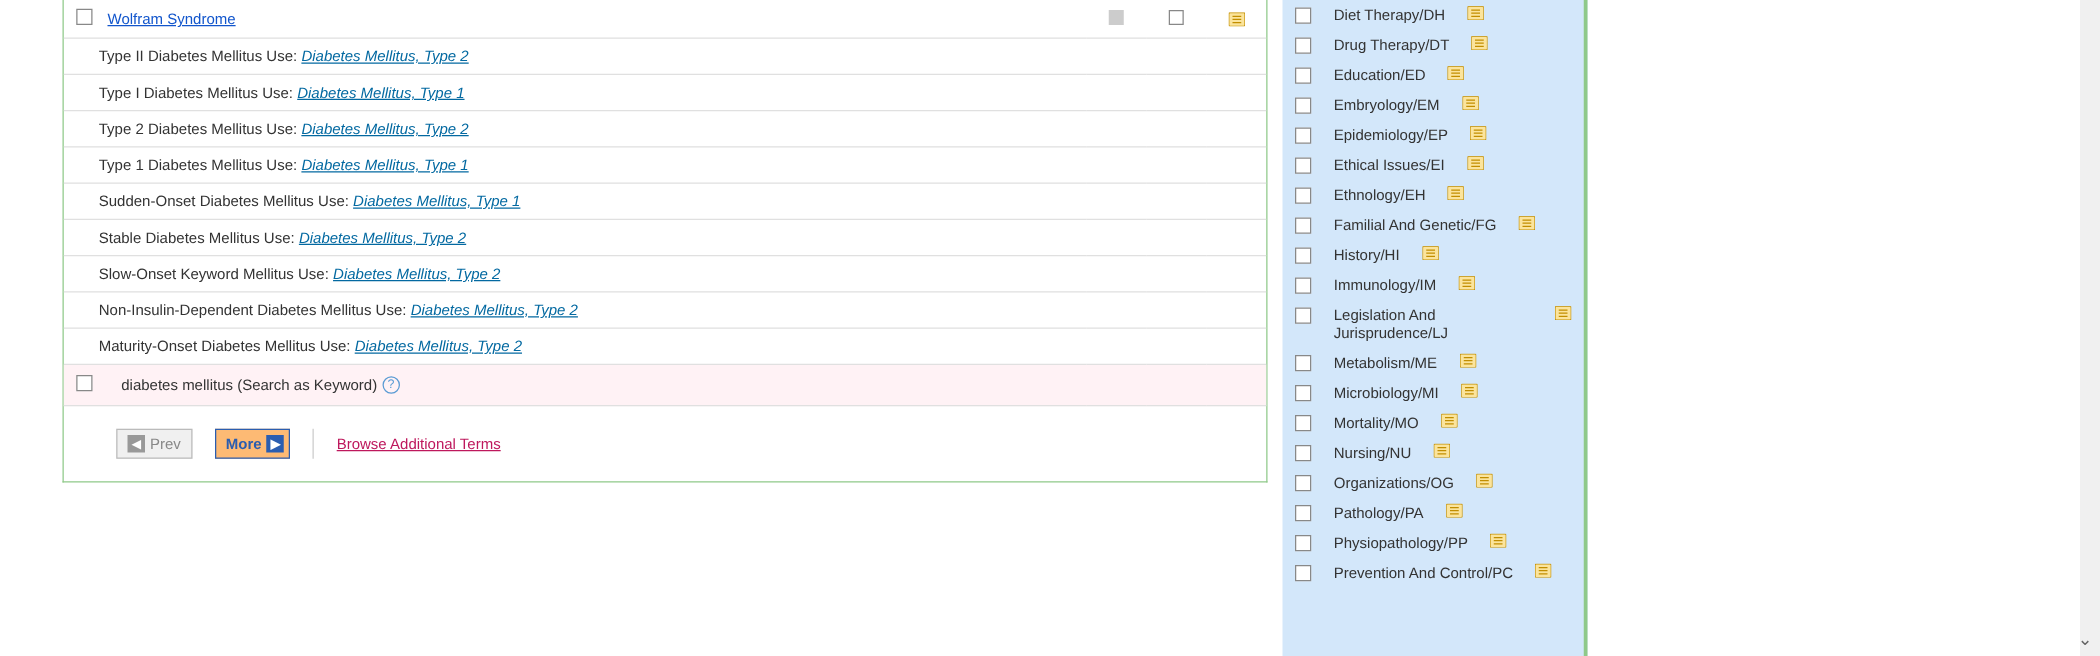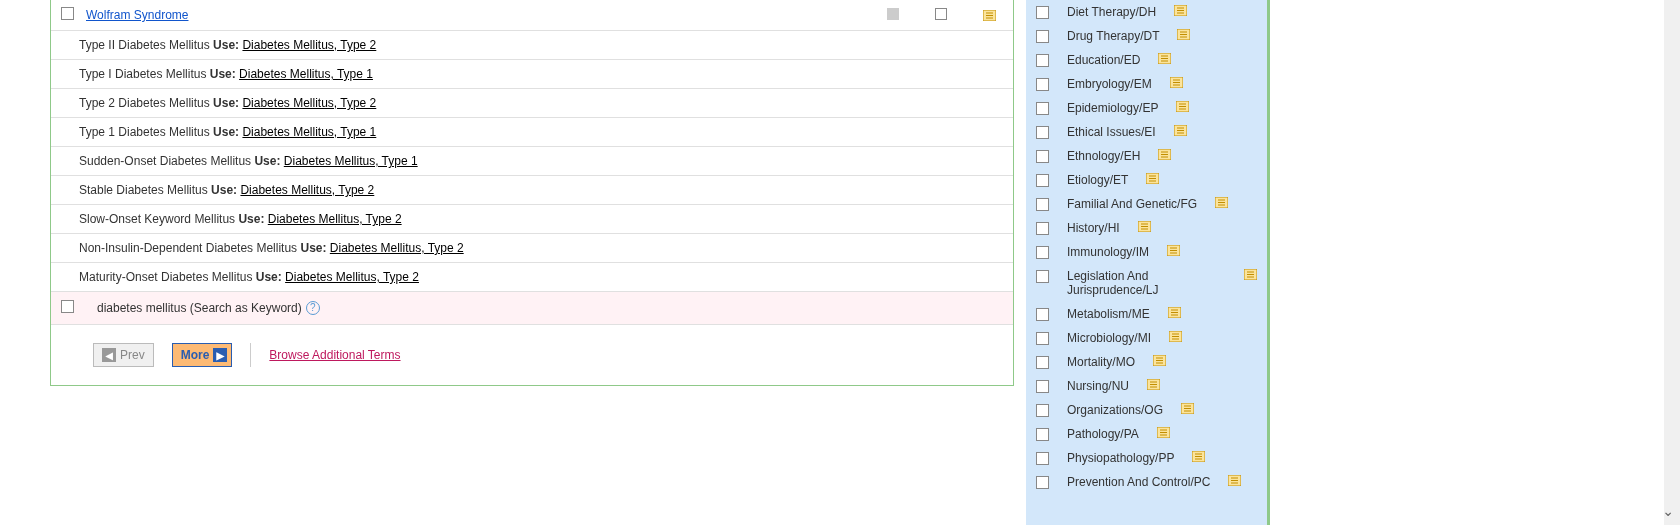--- a/index.html
+++ b/index.html
@@ -8,22 +8,22 @@
     .main-panel { position: absolute; left: 50px; top: 0; width: 964px; border: 1px solid #8fc989; border-top: none; background: #fff; }
     .term-table { width: 100%; border-collapse: collapse; }
     .term-row { border-bottom: 1px solid #e0e0e0; }
     .term-row td { padding: 7px 6px; vertical-align: middle; }
     .checkbox-cell { width: 28px; text-align: center; padding-left: 10px !important; }
     .term-cell { }
     .term-link { color: #1155cc; text-decoration: underline; }
     .icon-cell { width: 48px; text-align: center; }
     .use-row td { padding: 7px 6px 7px 28px; }
     .use-term { color: #333; }
-    .use-label { font-weight: bold; }
-    .use-link { color: #000000; text-decoration: underline; }
+    .use-label { font-weight: normal; }
+    .use-link { color: #0369a1; text-decoration: underline; font-style: italic; }
     .keyword-row { background: #fff2f5; }
     .keyword-row td { padding: 8px 6px; }
     .keyword-text { margin-left: 11px; }
     .help-icon { display: inline-block; width: 14px; height: 14px; border: 1px solid #5a9bd4; border-radius: 50%; color: #5a9bd4; font-size: 10px; line-height: 12px; text-align: center; margin-left: 4px; vertical-align: middle; }
     .pager-bar { padding: 18px 0 18px 42px; display: flex; align-items: center; gap: 18px; }
     .prev-btn { background: #f0f0f0; border: 1px solid #bbb; color: #888; padding: 4px 8px; display: inline-flex; align-items: center; gap: 4px; cursor: default; }
     .prev-arrow { background: #999; color: #fff; width: 14px; height: 14px; display: inline-flex; align-items: center; justify-content: center; font-size: 10px; }
     .more-btn { background: #fdba74; border: 1px solid #2a5db0; color: #2a5db0; font-weight: bold; padding: 4px 4px 4px 8px; display: inline-flex; align-items: flex-end; gap: 4px; cursor: pointer; }
     .more-arrow { background: #2a5db0; color: #fff; width: 14px; height: 14px; display: inline-flex; align-items: center; justify-content: center; font-size: 10px; }
     .divider { width: 1px; height: 24px; background: #ccc; }
@@ -186,32 +186,20 @@
           <svg class="scope-svg" width="13" height="11">
             <rect x="0" y="0" width="13" height="11" rx="1" fill="#fbe49c" stroke="#c28e00"></rect>
             <line x1="3" y1="3" x2="10" y2="3" stroke="#c28e00"></line>
             <line x1="3" y1="5.5" x2="10" y2="5.5" stroke="#c28e00"></line>
             <line x1="3" y1="8" x2="10" y2="8" stroke="#c28e00"></line>
           </svg>
         </span>
       </div>
   <div class="side-item">
         <span class="checkbox-ui side-check"></span>
-        <span class="side-label">Etiology/ET</span> 
-        <span class="scope-icon">
-          <svg class="scope-svg" width="13" height="11">
-            <rect x="0" y="0" width="13" height="11" rx="1" fill="#fbe49c" stroke="#c28e00"></rect>
-            <line x1="3" y1="3" x2="10" y2="3" stroke="#c28e00"></line>
-            <line x1="3" y1="5.5" x2="10" y2="5.5" stroke="#c28e00"></line>
-            <line x1="3" y1="8" x2="10" y2="8" stroke="#c28e00"></line>
-          </svg>
-        </span>
-      </div>
-  <div class="side-item">
-        <span class="checkbox-ui side-check"></span>
         <span class="side-label">Familial And Genetic/FG</span> 
         <span class="scope-icon">
           <svg class="scope-svg" width="13" height="11">
             <rect x="0" y="0" width="13" height="11" rx="1" fill="#fbe49c" stroke="#c28e00"></rect>
             <line x1="3" y1="3" x2="10" y2="3" stroke="#c28e00"></line>
             <line x1="3" y1="5.5" x2="10" y2="5.5" stroke="#c28e00"></line>
             <line x1="3" y1="8" x2="10" y2="8" stroke="#c28e00"></line>
           </svg>
         </span>
       </div>

